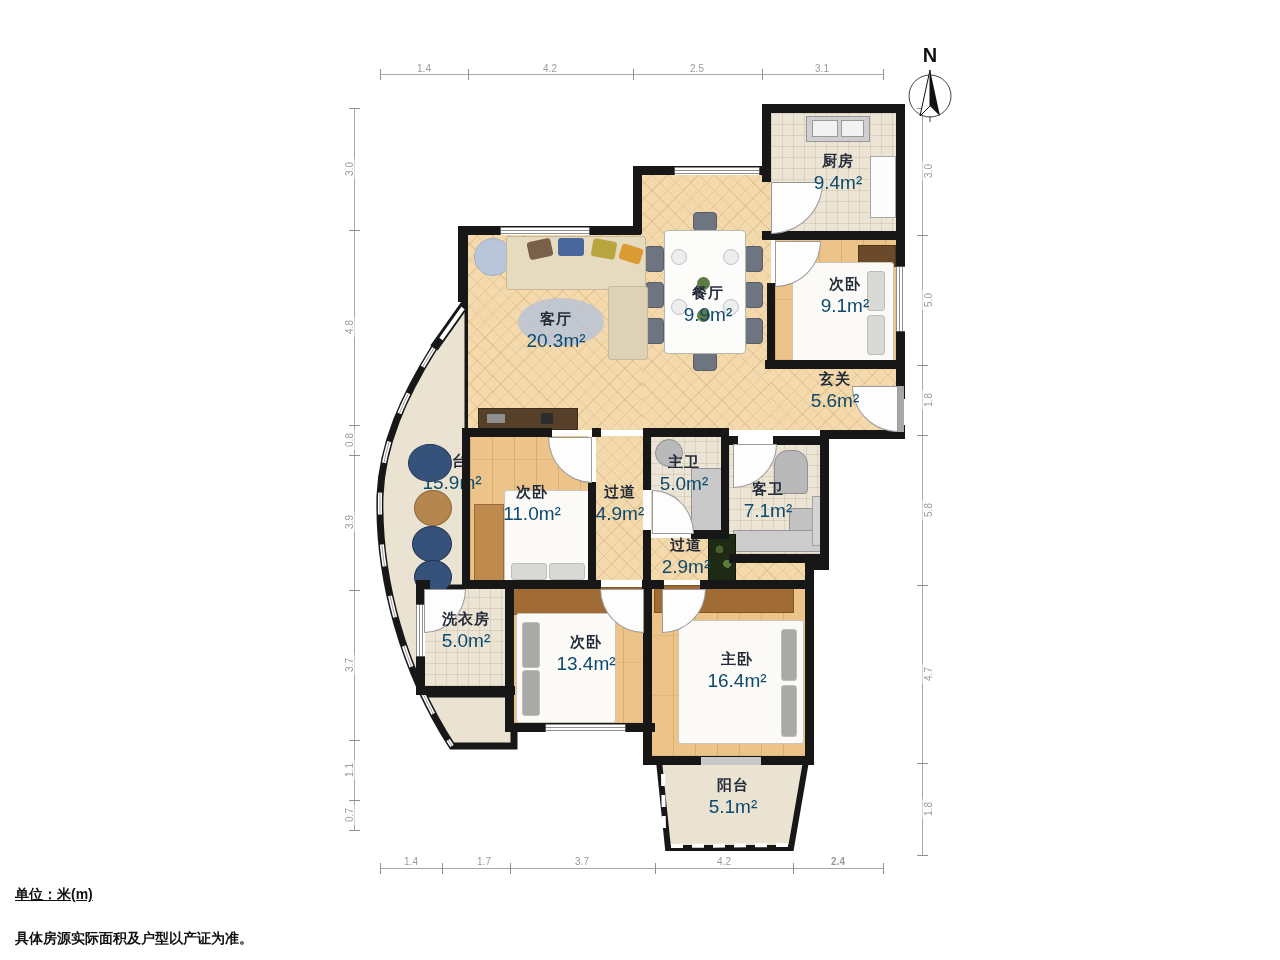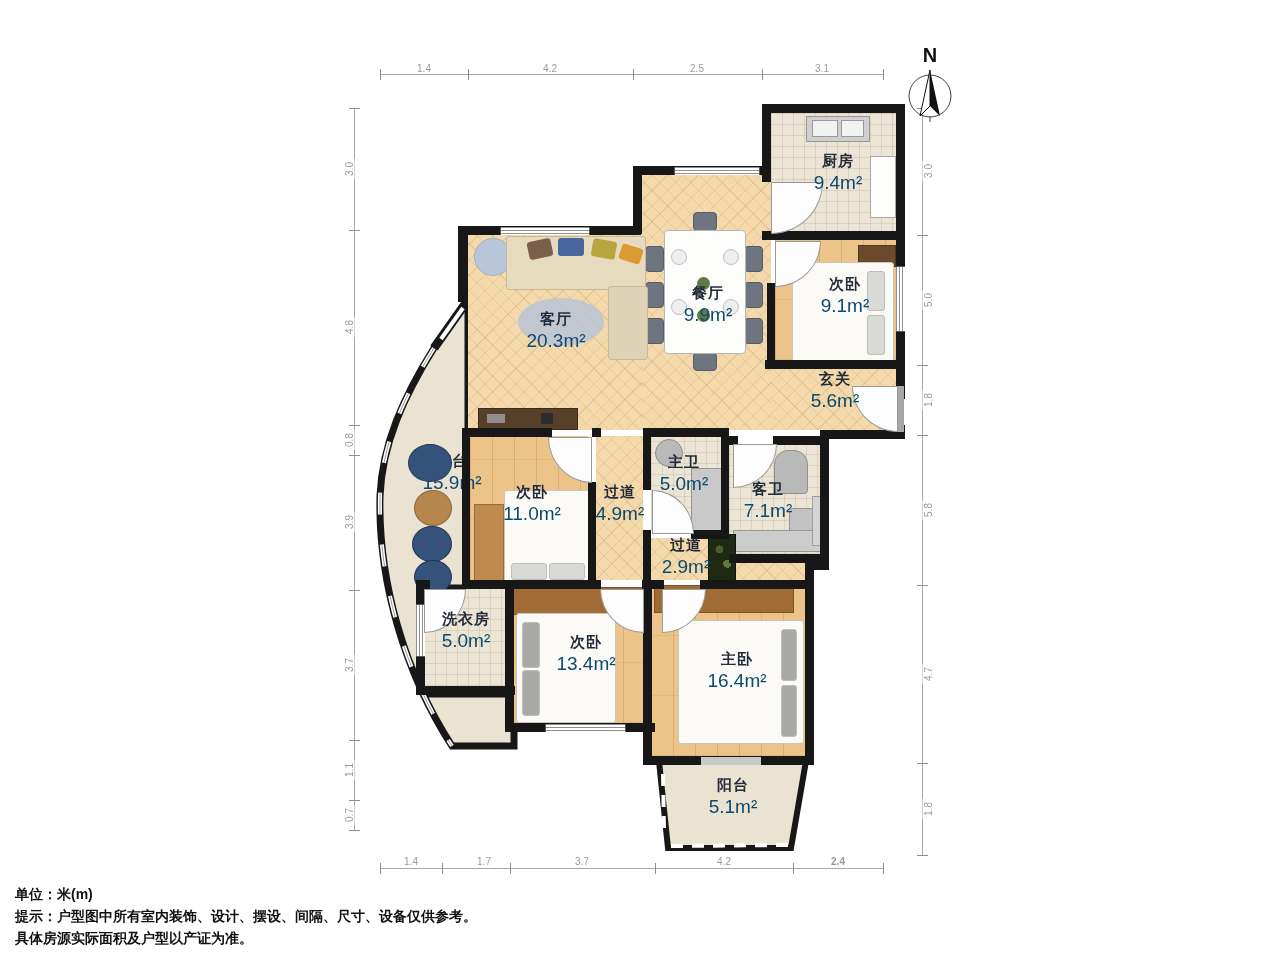--- a/index.html
+++ b/index.html
@@ -295,22 +295,21 @@
   <span class="dim dim-v" style="left:928px;top:809px;">1.8</span>
 
   <svg style="position:absolute;left:898px;top:42px;z-index:8" width="64" height="82" viewBox="0 0 64 82">
     <text x="32" y="20" text-anchor="middle" font-size="20" font-weight="bold" fill="#111" font-family="Liberation Sans, sans-serif">N</text>
     <circle cx="32" cy="54" r="21" fill="none" stroke="#444" stroke-width="1"></circle>
     <polygon points="32,28 42,74 32,64" fill="#111"></polygon>
     <polygon points="32,28 22,74 32,64" fill="#fff" stroke="#111" stroke-width="1"></polygon>
     <line x1="32" y1="74" x2="32" y2="80" stroke="#444" stroke-width="1"></line>
   </svg>
 
-  <div class="foot" style="top:886px;">单位：米(m)</div>
-  <div class="foot" style="top:908px;">提示：户型图中所有室内装饰、设计、摆设、间隔、尺寸、设备仅供参考。</div>
+  <div class="foot" style="top:886px;text-decoration:underline;">单位：米(m)</div>
   <div class="foot" style="top:930px;">具体房源实际面积及户型以产证为准。</div>
 
 <div class="tick" style="left: 380px; top: 69px; width: 1px; height: 11px;"></div>
     <div class="tick" style="left: 468px; top: 69px; width: 1px; height: 11px;"></div>
     <div class="tick" style="left: 633px; top: 69px; width: 1px; height: 11px;"></div>
     <div class="tick" style="left: 762px; top: 69px; width: 1px; height: 11px;"></div>
     <div class="tick" style="left: 883px; top: 69px; width: 1px; height: 11px;"></div>
     <div class="tick" style="left: 380px; top: 863px; width: 1px; height: 11px;"></div>
     <div class="tick" style="left: 442px; top: 863px; width: 1px; height: 11px;"></div>
     <div class="tick" style="left: 510px; top: 863px; width: 1px; height: 11px;"></div>

